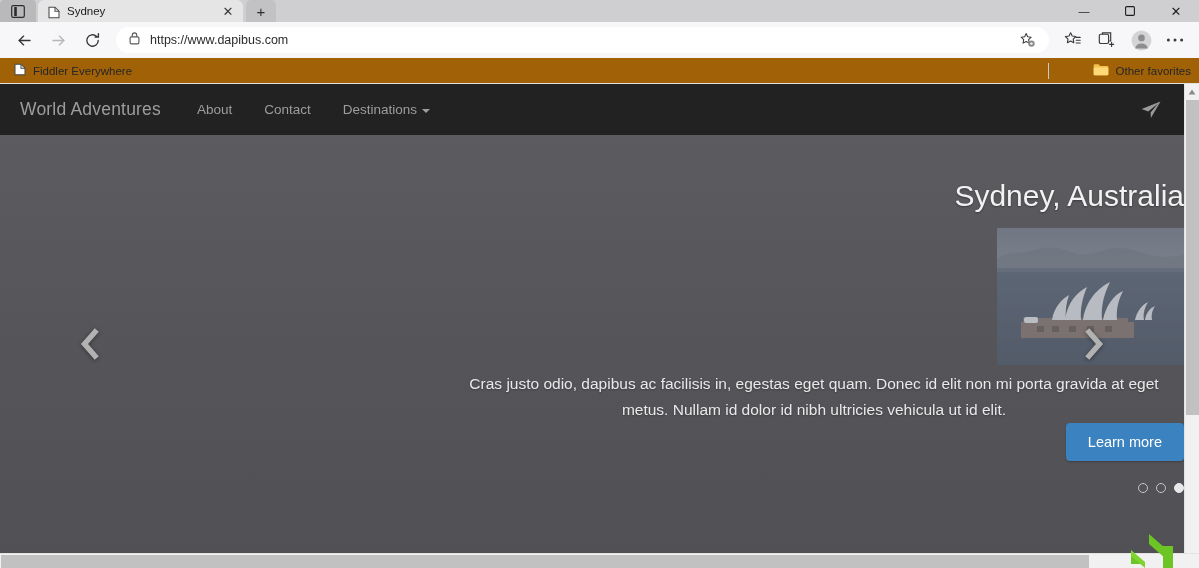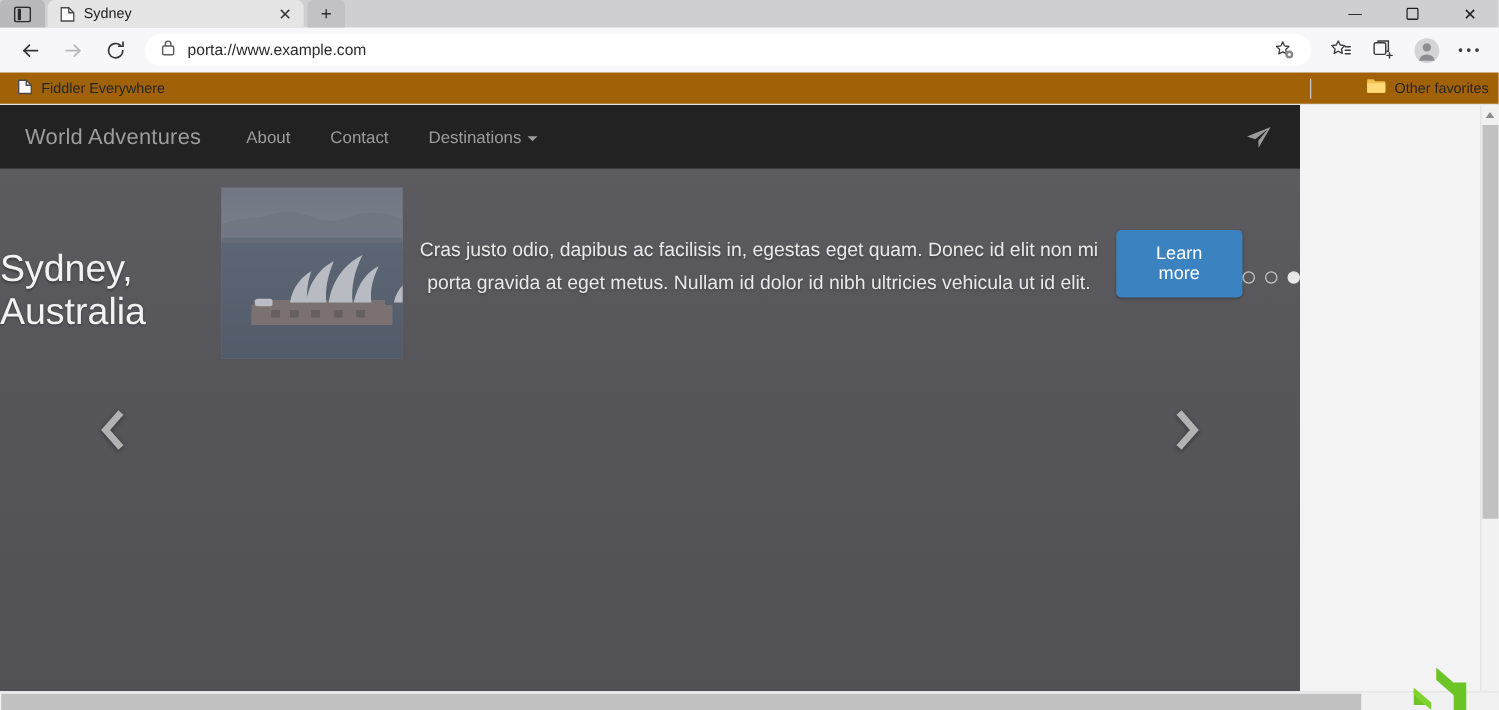--- a/index.html
+++ b/index.html
@@ -96,21 +96,21 @@
   }
 
   
   .viewport {
     position: absolute; left: 0; top: 84px;
     width: 1199px; height: 484px; background: #f3f3f4;
     overflow: hidden;
   }
   .pagearea {
     position: absolute; left: 0; top: 0;
-    width: 1040px; height: 469px; overflow: hidden; background: #57565b;
+    width: 1184px; height: 469px; overflow: hidden; background: #57565b;
   }
 
   
   .navbar {
     height: 51px; background: #222222;
     display: flex; align-items: center; padding: 0 20px;
     position: relative;
   }
   .brand {
     font-size: 17.5px; color: #9d9d9d; letter-spacing: .2px;
@@ -132,21 +132,21 @@
   }
 
   
   .hero {
     position: relative; height: 418px;
     background: linear-gradient(180deg,#5c5b60 0%,#56555a 45%,#515055 100%);
     overflow: hidden;
   }
   .hero-inner {
     position: absolute; left: 0; right: 0; top: 0;
-    display: flex; flex-direction: row; align-items: center;
+    display: flex; flex-direction: column; align-items: flex-end;
   }
   .hero-title {
     font-size: 30px; color: #f2f2f2; font-weight: normal;
     margin-top: 44px; text-shadow: 0 1px 2px rgba(0,0,0,.35);
   }
   .hero-img {
     width: 187px; height: 137px; margin-top: 15px;
     position: relative; overflow: hidden;
     background: #6a6f7a;
   }
@@ -264,21 +264,21 @@
       </svg>
     </div>
 
     <div class="omnibox">
       <span>
         <svg width="13" height="14" viewBox="0 0 13 14" fill="none" stroke="#5a5a5a" stroke-width="1.15">
           <rect x="2.1" y="5.8" width="8.8" height="7" rx="1.3"></rect>
           <path d="M4.3 5.8V4.1a2.2 2.2 0 0 1 4.4 0v1.7"></path>
         </svg>
       </span>
-      <span class="url" title="https://www.example.com">porta://www.example.com</span>
+      <span class="url" title="https://www.example.com">https://www.dapibus.com</span>
       <span class="omni-right">
         <span class="tb-btn">
           <svg width="17" height="17" viewBox="0 0 18 18" fill="none">
             <path d="M7.6 1.6 9.2 5l3.7.5-2.7 2.6.7 3.7L7.6 10 4.3 11.8l.7-3.7L2.3 5.5 6 5z" stroke="#3a3a3a" stroke-width="1.1" stroke-linejoin="round"></path>
             <circle cx="13.2" cy="12.3" r="3.4" fill="#8b8b8b"></circle>
             <circle cx="13.2" cy="12.3" r="1.3" fill="#f7f7f9"></circle>
           </svg>
         </span>
       </span>
     </div>

